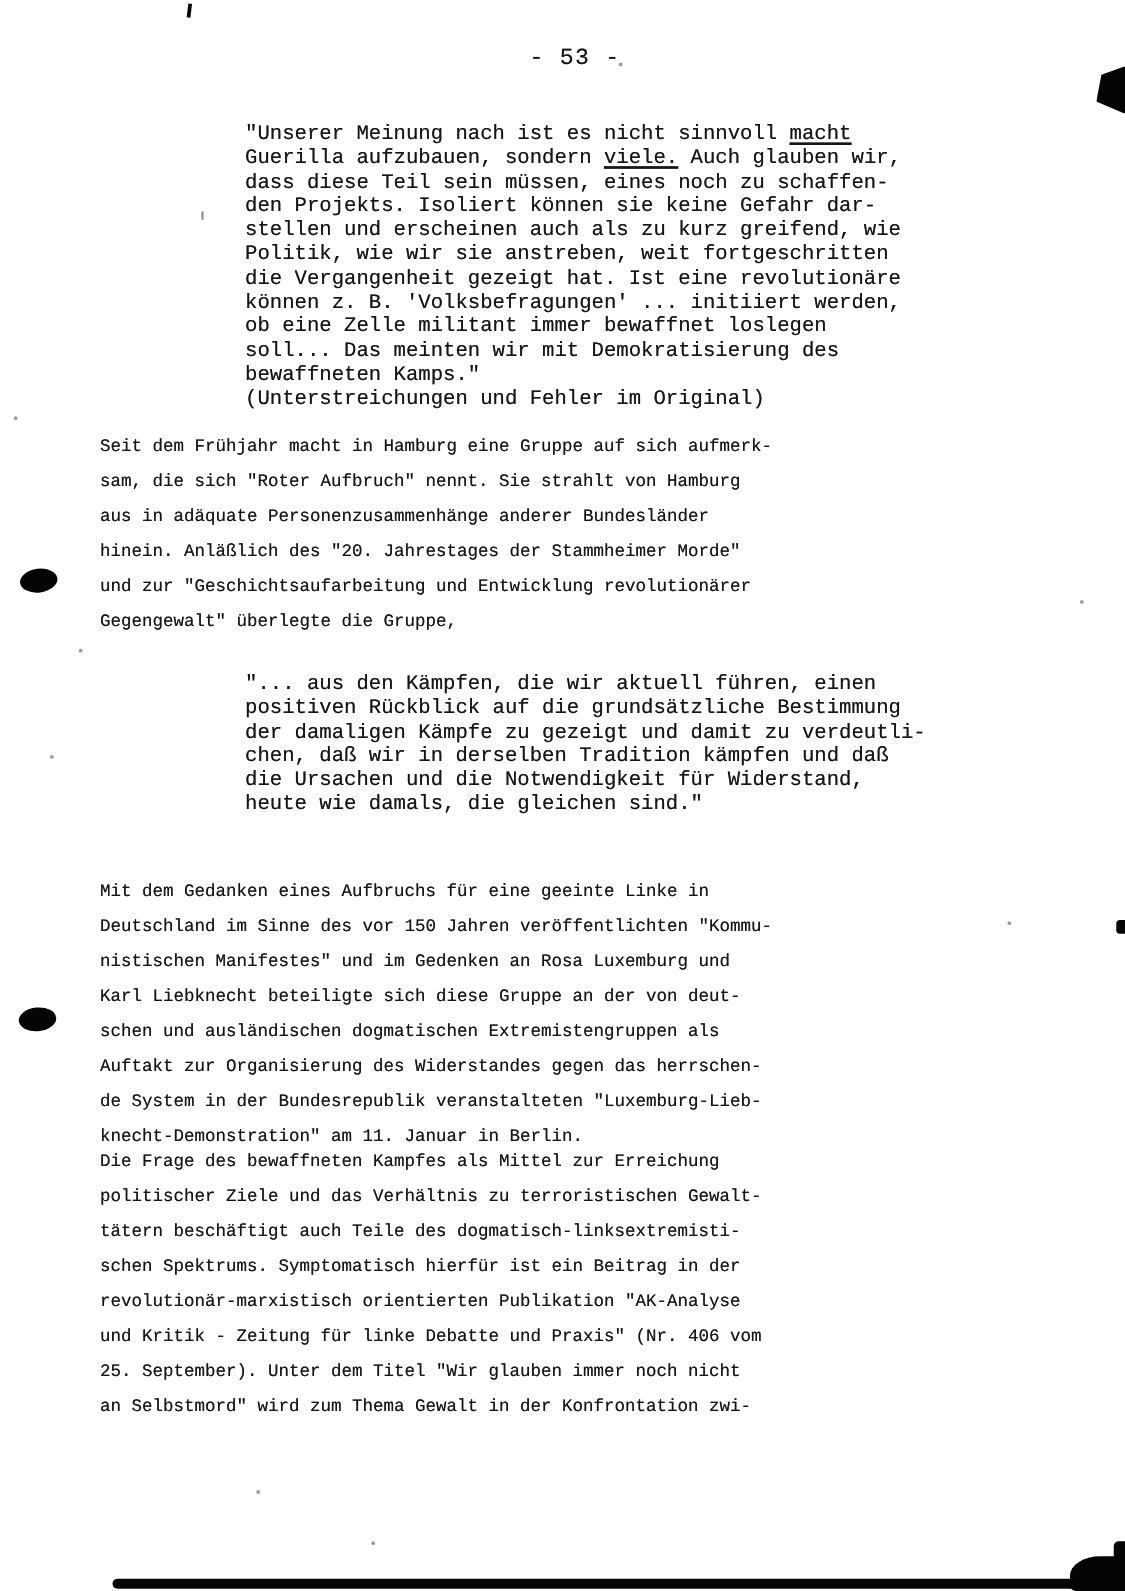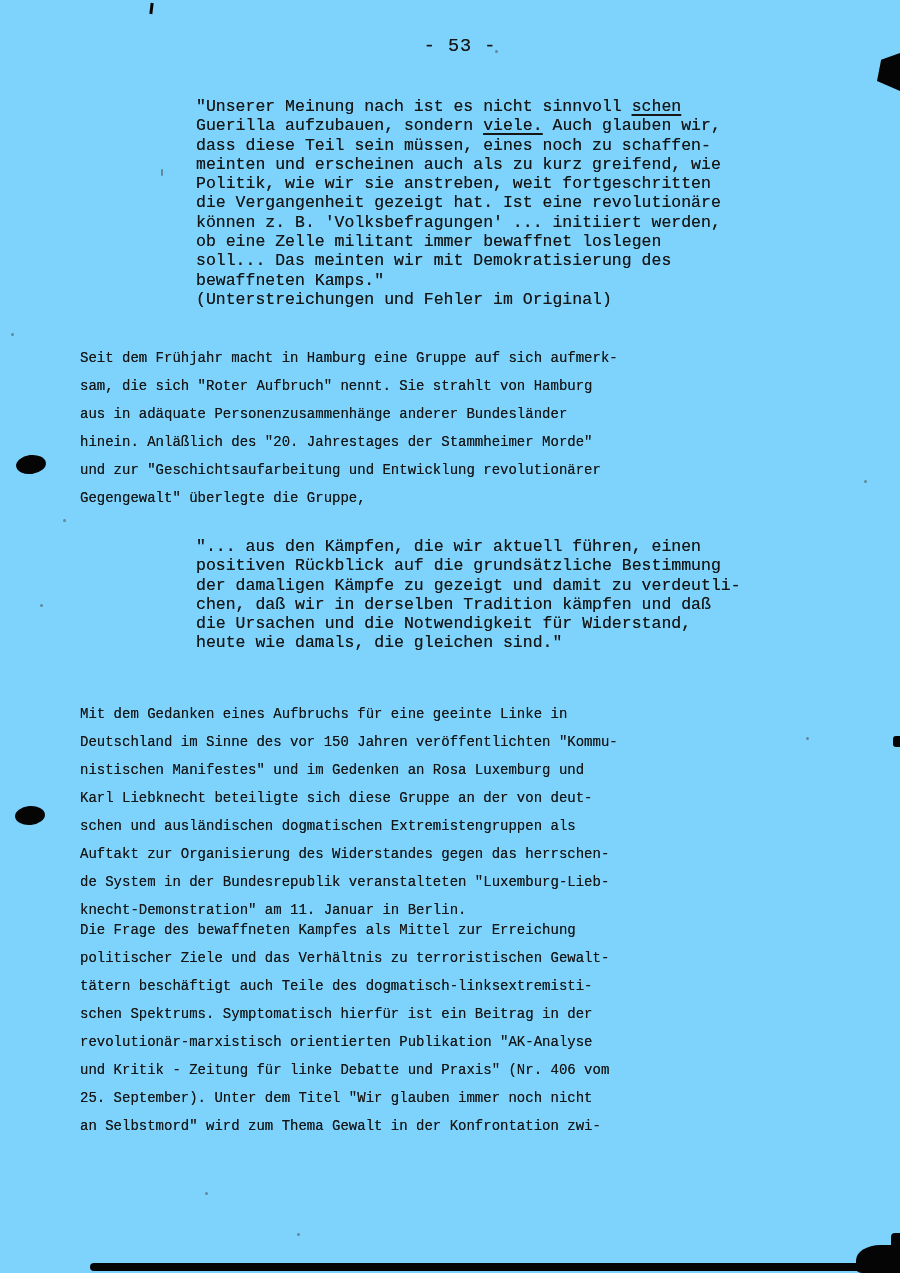--- a/index.html
+++ b/index.html
@@ -1,19 +1,19 @@
 <!DOCTYPE html>
 <html><head>
 <meta charset="utf-8">
 <style>
   html,body{margin:0;padding:0;background:#d9d9d9;}
   .page{
     position:relative;
     width:900px;height:1273px;
-    background:#7dd3fc;
+    background:#ffffff;
     overflow:hidden;
     font-family:"Liberation Mono","DejaVu Sans Mono",monospace;
     color:#161616;
     text-shadow:0 0 .4px rgba(20,20,20,.7);
   }
   .pagenum{
     position:absolute;top:36px;left:0;right:0;
     text-align:center;
     font-size:18.5px;letter-spacing:1px;
     padding-left:20px;
@@ -39,24 +39,25 @@
 </style>
 </head>
 <body>
 
 <div class="page">
 
   <div class="pagenum">- 53 -</div>
 
   <div class="content" id="content">
       <div class="block quote" style="top: 97px;">
-        <div class="line"><span>"Unserer Meinung nach ist es nicht sinnvoll </span><span class="u">schen</span></div>
+        <div class="line"><span>"Unserer Meinung nach ist es nicht sinnvoll </span><span class="u">macht</span></div>
         <div class="line"><span>Guerilla aufzubauen, sondern </span><span class="u">viele.</span><span> Auch glauben wir,</span></div>
         <div class="line">dass diese Teil sein müssen, eines noch zu schaffen-</div>
-        <div class="line">meinten und erscheinen auch als zu kurz greifend, wie</div>
+        <div class="line">den Projekts. Isoliert können sie keine Gefahr dar-</div>
+        <div class="line">stellen und erscheinen auch als zu kurz greifend, wie</div>
         <div class="line">Politik, wie wir sie anstreben, weit fortgeschritten</div>
         <div class="line">die Vergangenheit gezeigt hat. Ist eine revolutionäre</div>
         <div class="line">können z. B. 'Volksbefragungen' ... initiiert werden,</div>
         <div class="line">ob eine Zelle militant immer bewaffnet loslegen</div>
         <div class="line">soll... Das meinten wir mit Demokratisierung des</div>
         <div class="line">bewaffneten Kamps."</div>
         <div class="line">(Unterstreichungen und Fehler im Original)</div>
       </div>
       <div class="block para" style="top: 344px;">
         <div class="line">Seit dem Frühjahr macht in Hamburg eine Gruppe auf sich aufmerk-</div>

